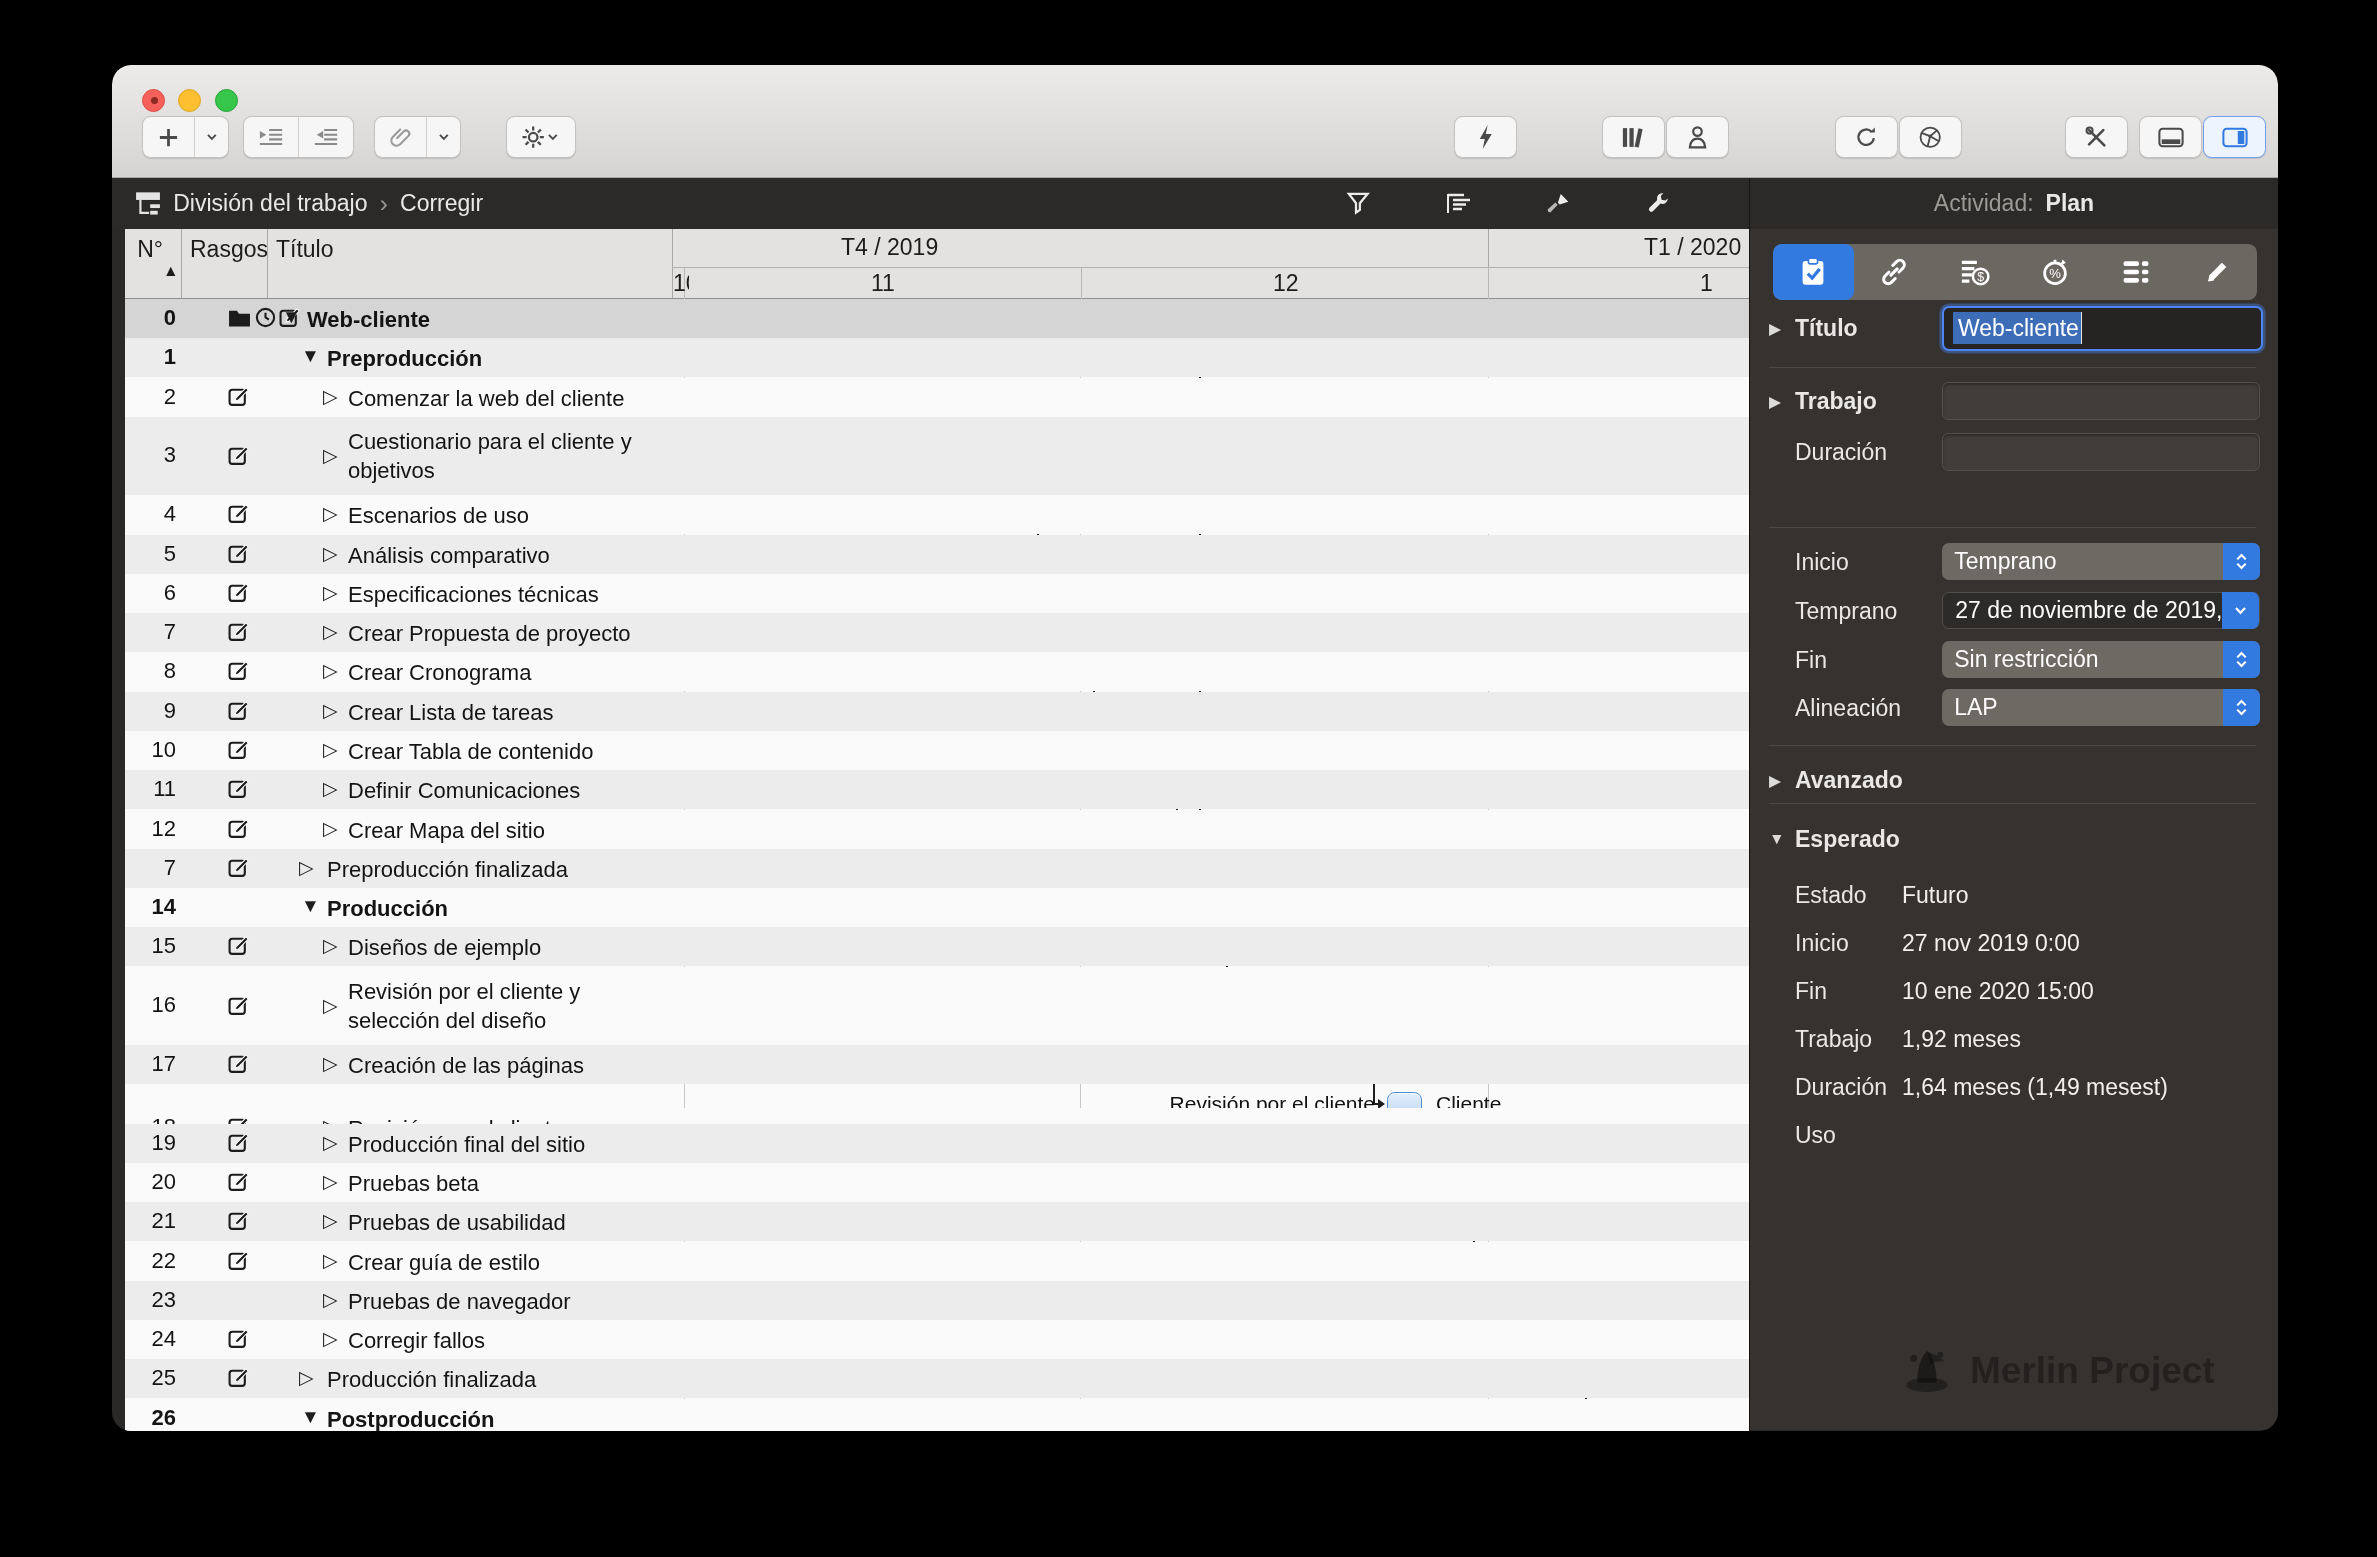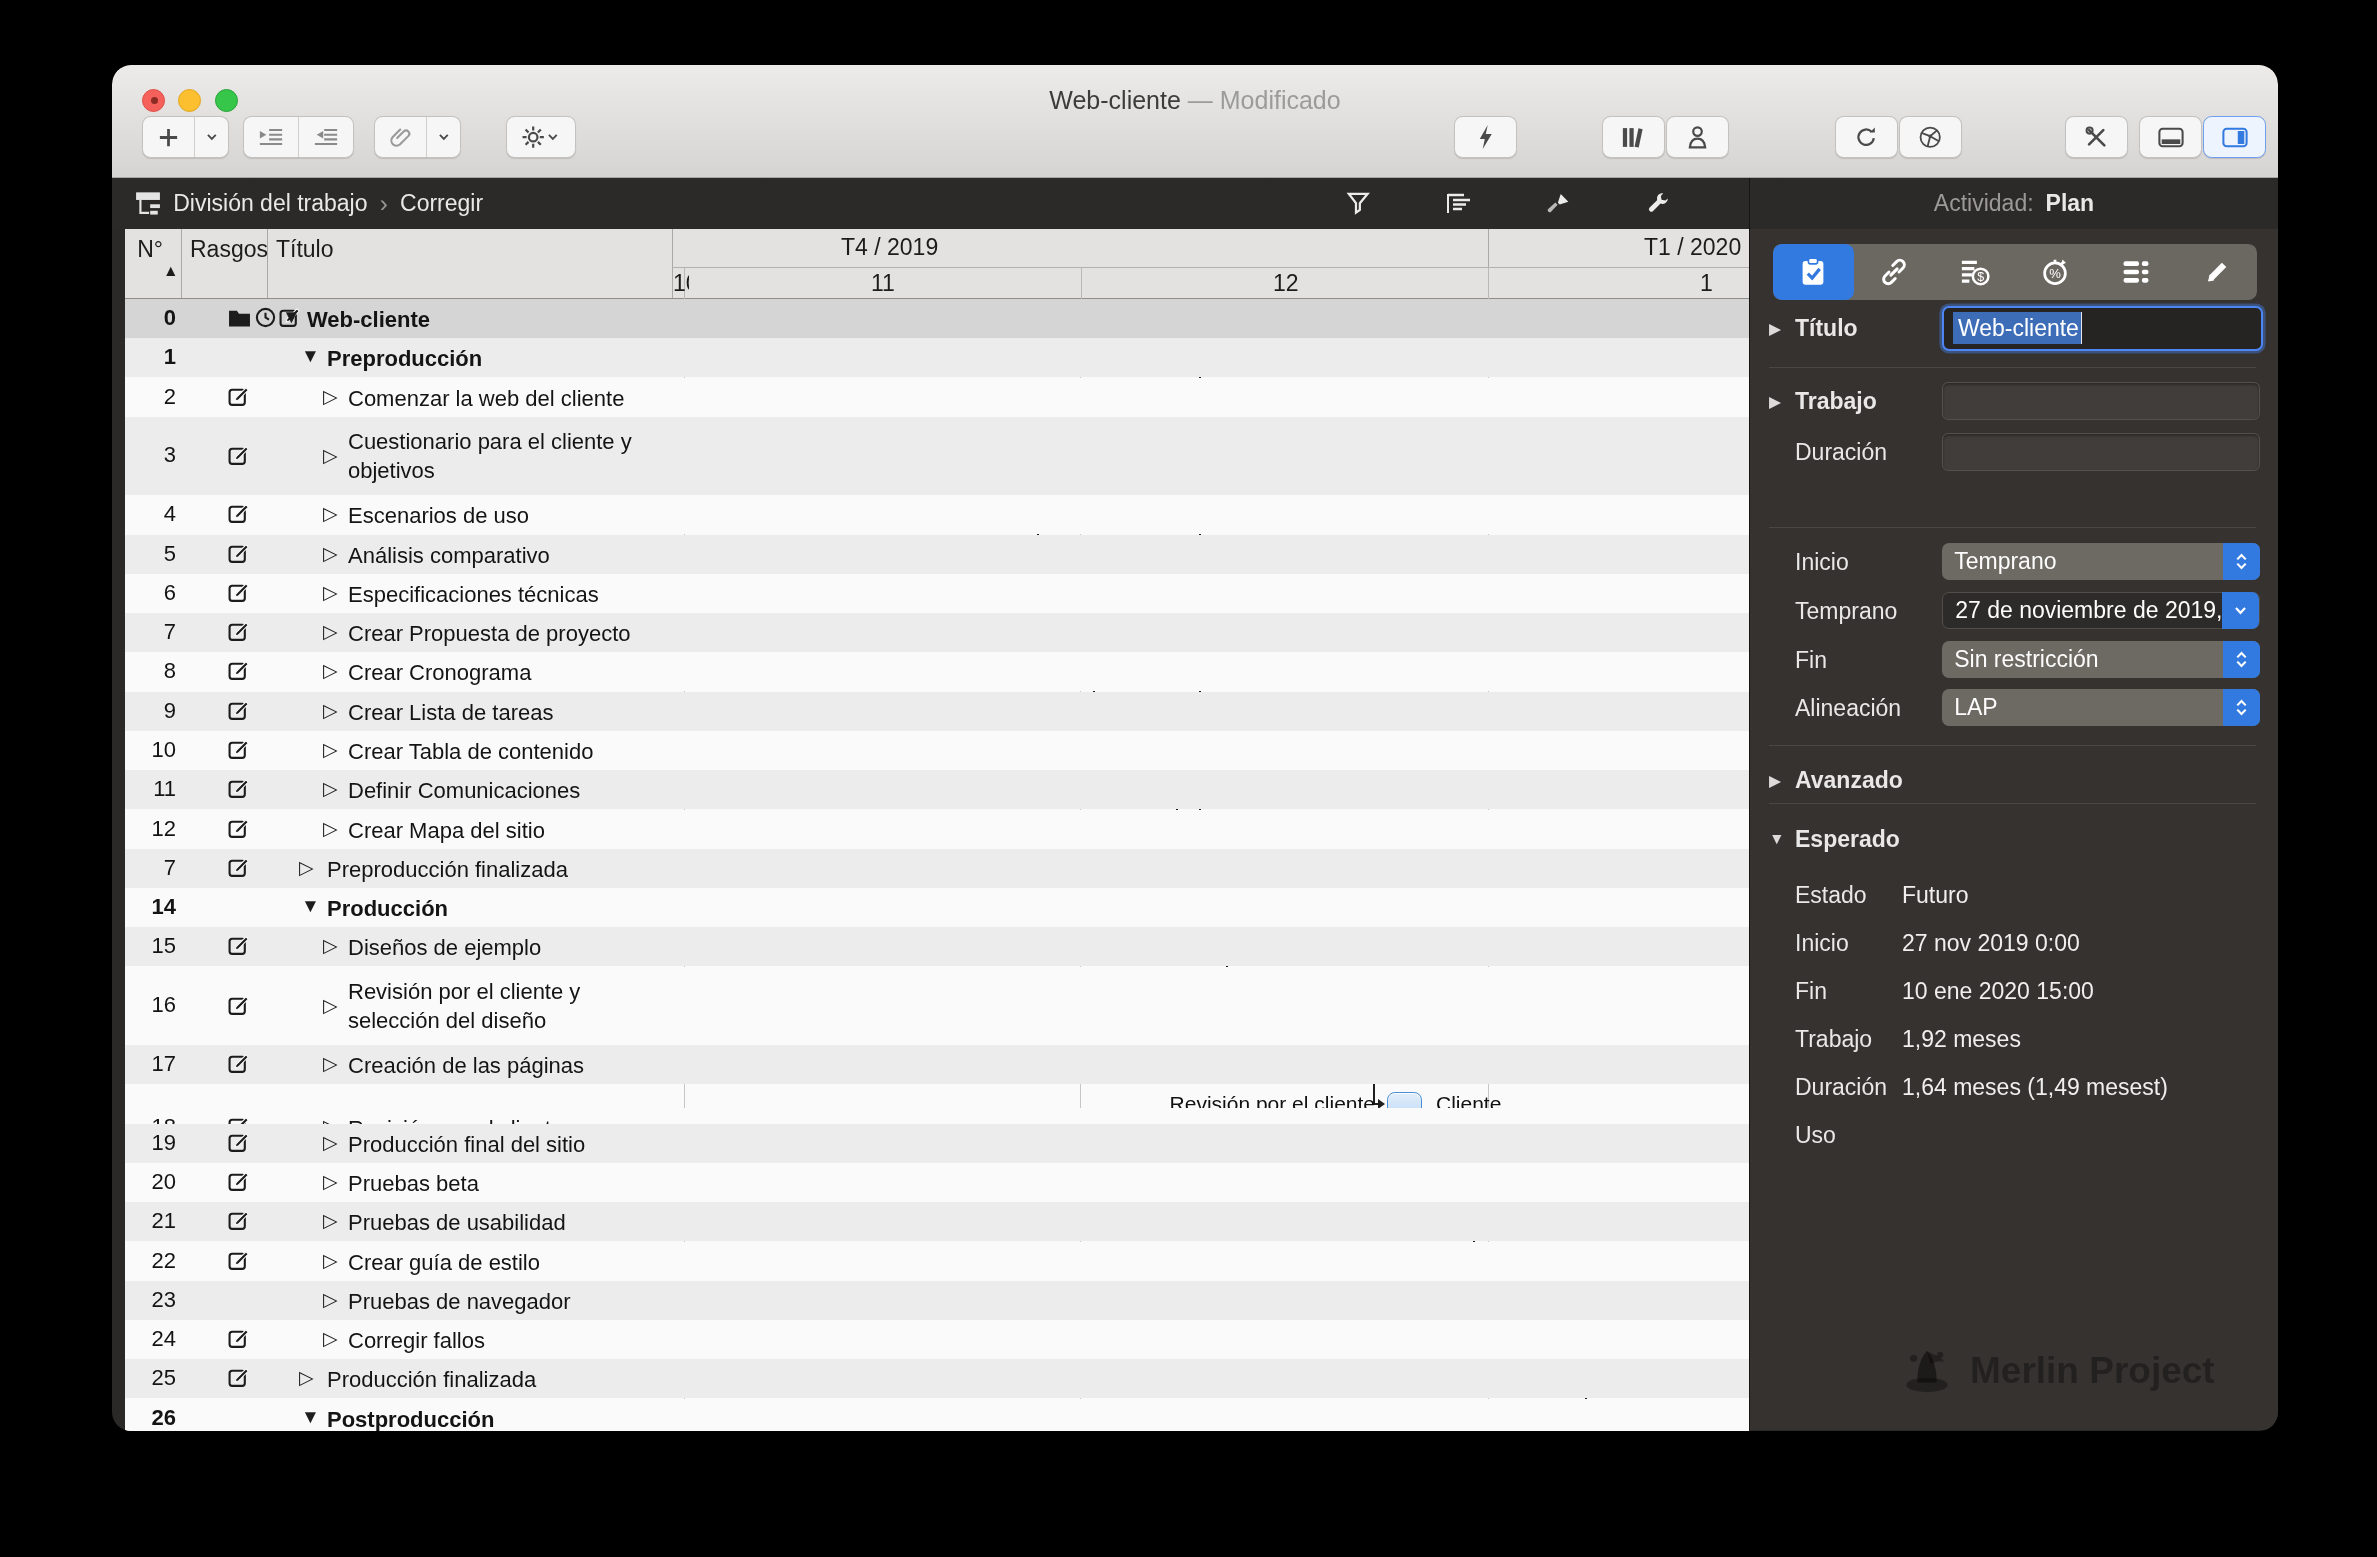--- a/index.html
+++ b/index.html
@@ -90,24 +90,20 @@
 </style>
 </head>
 <body>
 
 <div class="window">
 
   <div class="titlebar">
     <div class="tl red"></div>
     <div class="tl yellow"></div>
     <div class="tl green"></div>
-    <div class="t-title">
-      <span>Web-cliente</span>
-      <span class="dim"> <span>—</span> <span>Modificado</span></span>
-    </div>
     <div id="tb-left">
         <div class="tgroup" style="left: 30px;">
           <div class="tbtn">
             <svg width="23" height="23" viewBox="0 0 20 20">
               <path d="M10 2.5v15M2.5 10h15" stroke="#4a4a4a" stroke-width="2.4" fill="none"></path>
             </svg>
           </div>
           <div class="tbtn narrow">
             <svg width="15.7" height="15.7" viewBox="0 0 20 20">
               <path d="M5 7.5l5 5 5-5" stroke="#4a4a4a" stroke-width="2.4" fill="none"></path>

